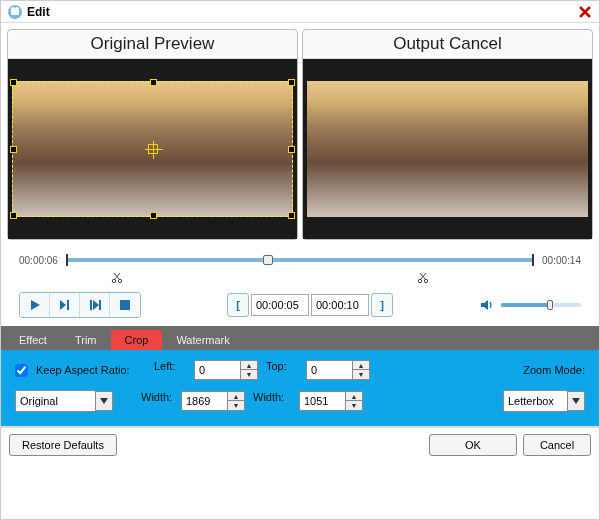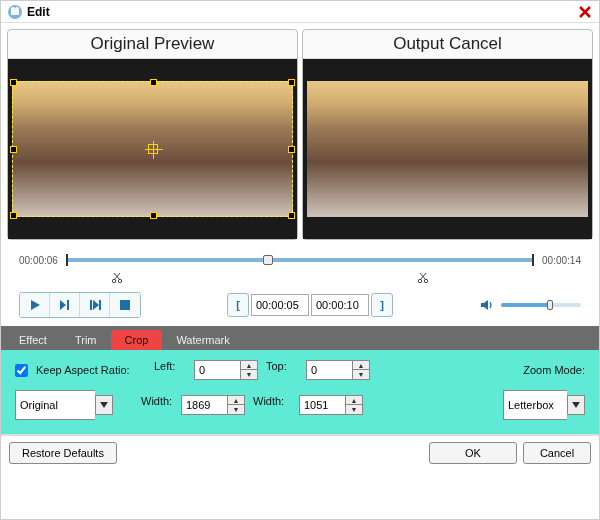--- a/index.html
+++ b/index.html
@@ -44,31 +44,31 @@
   .time-box { width:58px; height:22px; border:1px solid #aaa; background:#fff; padding:0 4px; display:flex; align-items:center; font-size:10px; }
   .vol { display:flex; align-items:center; gap:6px; }
   .vol-icon { width:16px; height:16px; color:#1f6ea8; }
   .vol-track { width:80px; height:4px; background:#cfe4ef; position:relative; border-radius:2px; }
   .vol-fill { position:absolute; left:0; top:0; bottom:0; width:60%; background:#5da9d6; border-radius:2px; }
   .vol-thumb { position:absolute; left:58%; top:-3px; width:6px; height:10px; border:1px solid #666; background:#eee; border-radius:2px; }
 
   .tabs-row { display:flex; background:#6c6c6c; height:24px; align-items:flex-end; padding:0 4px 0 4px; }
   .tab { padding:4px 14px; color:#eee; font-size:11px; cursor:pointer; border-top-left-radius:4px; border-top-right-radius:4px; }
   .tab.active { background:#ef4444; color:#111; }
-  .panel { background:#5eead4; padding:10px 14px 14px; display:flex; flex-direction:column; gap:10px; }
+  .panel { background:#0ea5e9; padding:10px 14px 14px; display:flex; flex-direction:column; gap:10px; }
   .row1 { display:flex; align-items:center; gap:8px; }
   .chk { width:13px; height:13px; }
   .lbl { color:#111; }
   .spinner { display:flex; align-items:center; }
   .spinner input { width:46px; height:20px; border:1px solid #888; border-right:none; padding:0 4px; font-size:11px; background:#fff; }
   .spin-btns { display:flex; flex-direction:column; border:1px solid #888; }
   .spin-up, .spin-down { width:16px; height:9px; background:#eee; display:flex; align-items:center; justify-content:center; font-size:7px; color:#333; cursor:pointer; }
   .spin-up{border-bottom:1px solid #888}
   .combo { display:flex; align-items:center; }
-  .combo input { width:80px; height:30px; border:1px solid #888; border-right:none; padding:0 4px; font-size:11px; background:#fff; }
+  .combo input { width:80px; height:22px; border:1px solid #888; border-right:none; padding:0 4px; font-size:11px; background:#fff; }
   .combo .drop { width:18px; height:20px; border:1px solid #888; background:#eee; display:flex; align-items:center; justify-content:center; cursor:pointer; }
   .field-pair{display:flex;align-items:flex-start;gap:4px}
   .field-lbl{width:36px;text-align:left}
 
   .footer { display:flex; padding:6px 8px; gap:6px; border-top:2px solid #ddd; }
   .footer .spacer{flex:1}
   .push-btn { height:22px; padding:0 12px; border:1px solid #888; border-radius:3px; background:#f5f5f5; cursor:pointer; font-size:11px; display:flex; align-items:center; }
   .push-btn.ok{width:88px;justify-content:center}
   .push-btn.cancel{width:68px;justify-content:center}
   svg{display:block}

